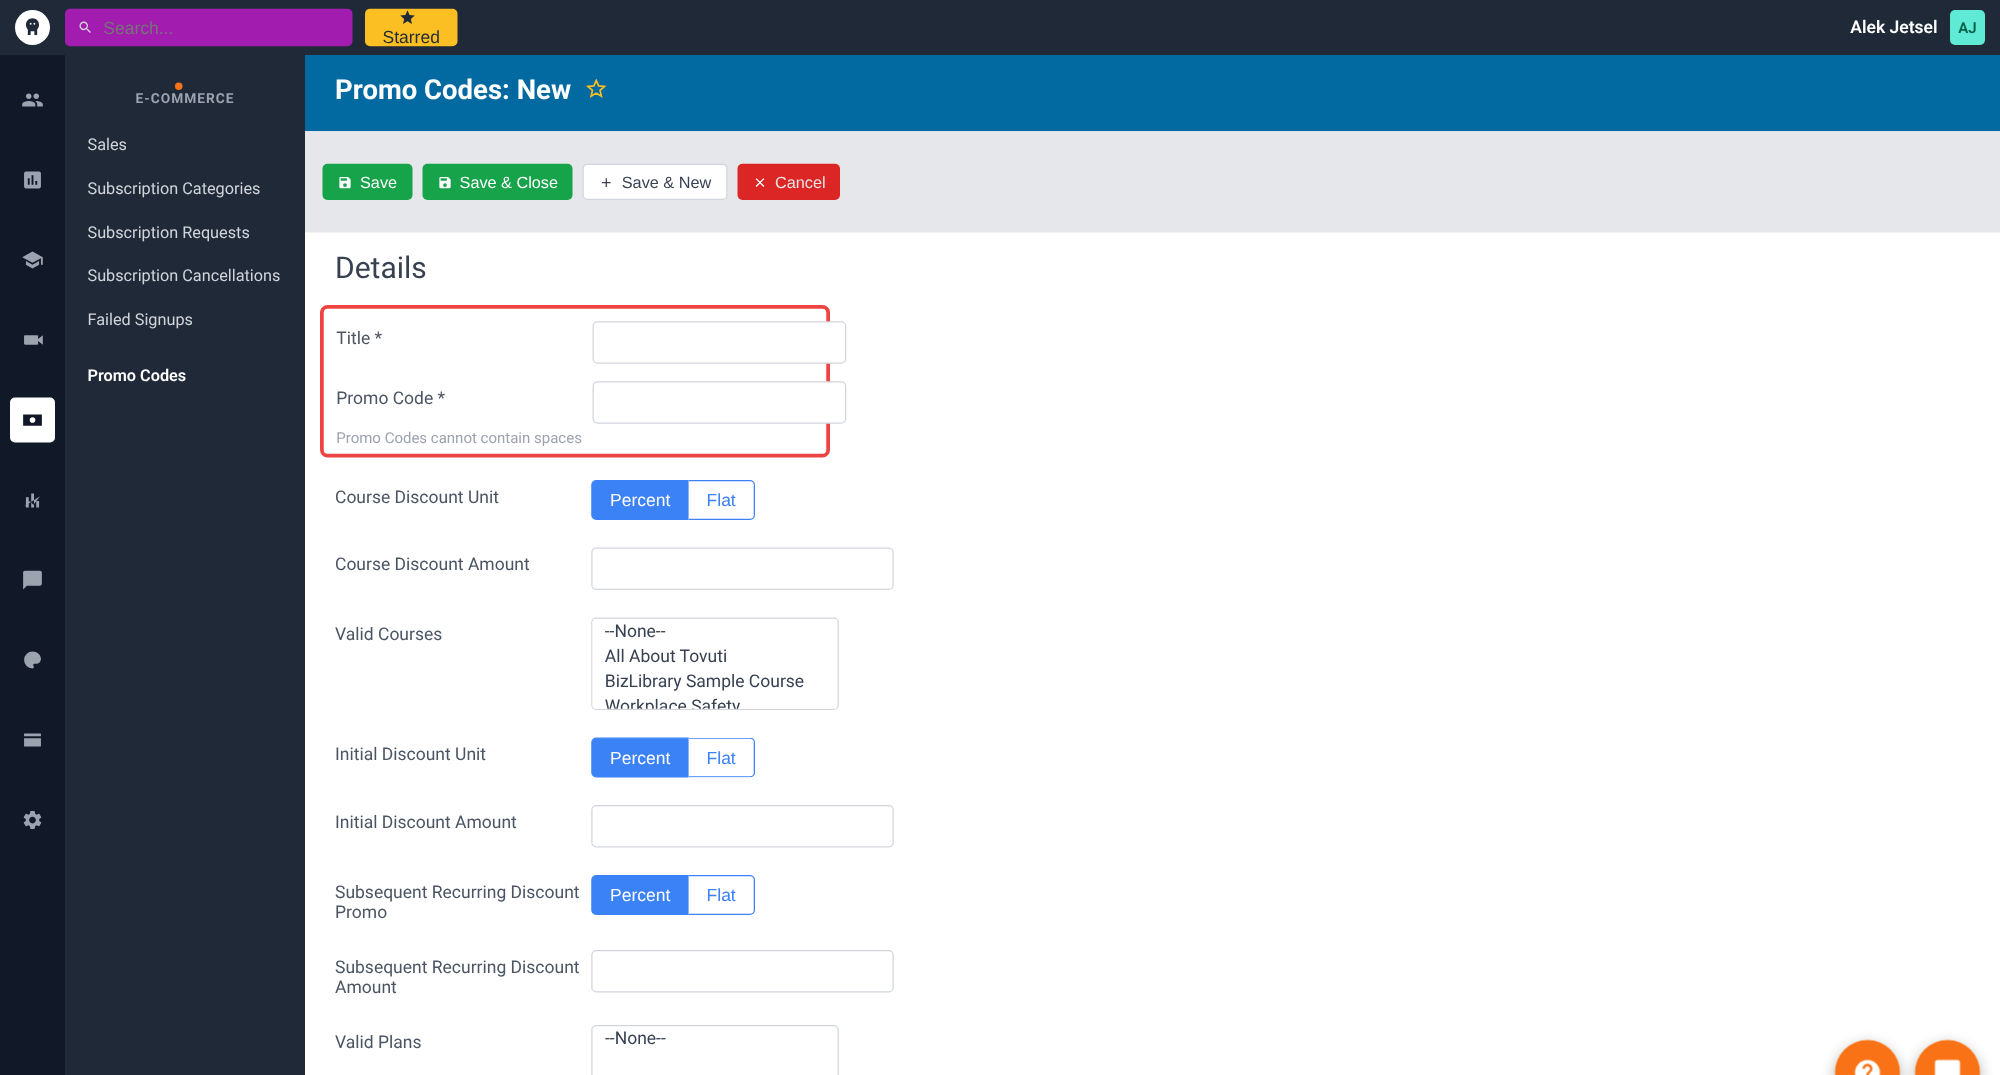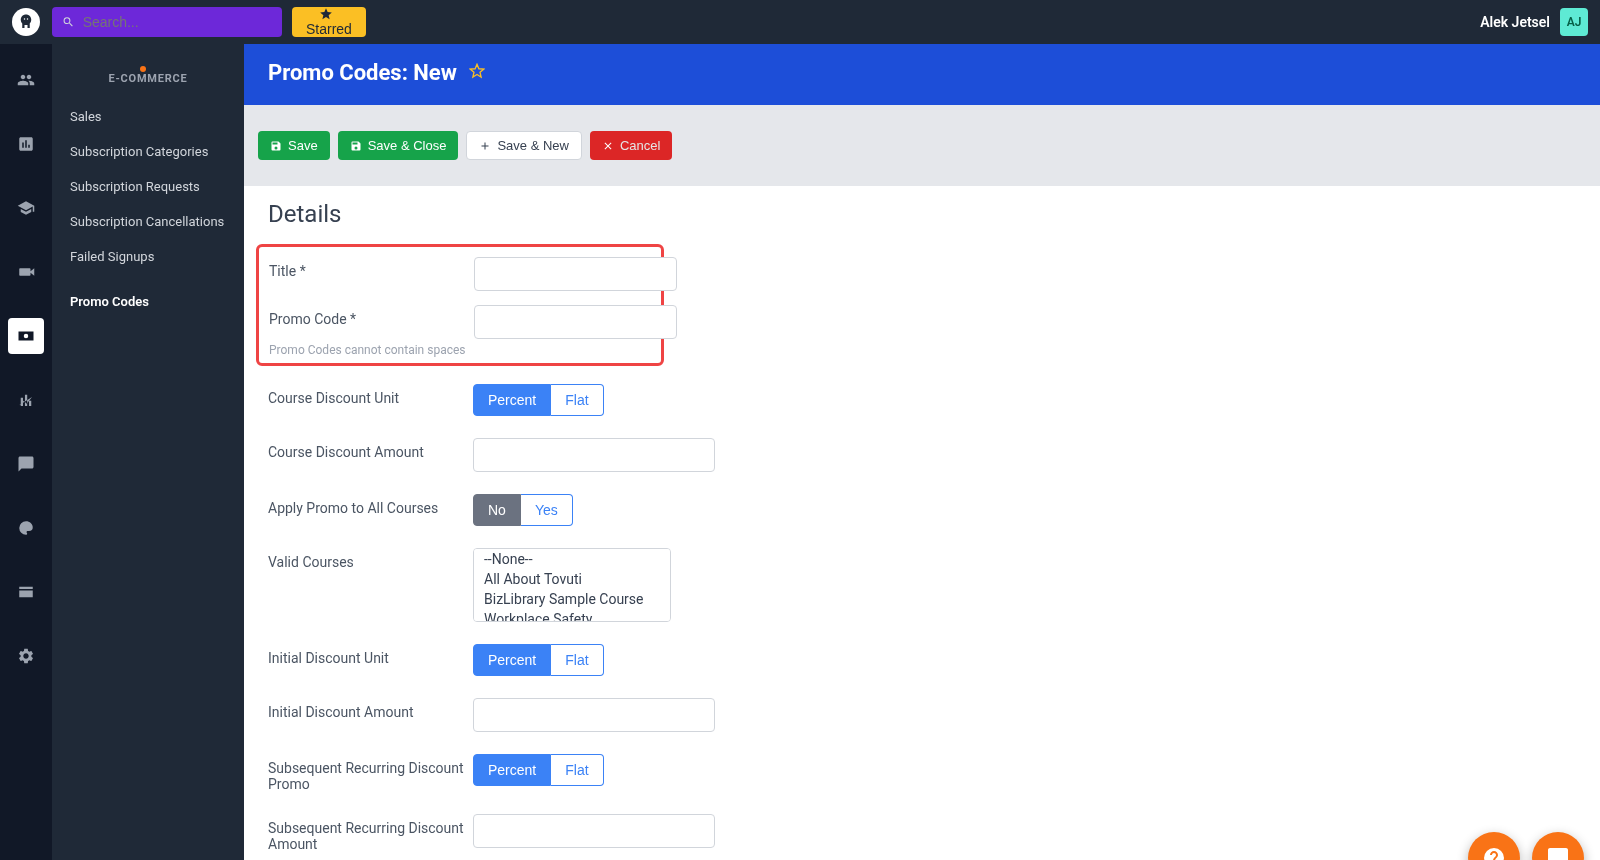--- a/index.html
+++ b/index.html
@@ -2,21 +2,21 @@
 <html><head>
 <meta charset="utf-8">
 <style>
   * { box-sizing: border-box; margin: 0; padding: 0; }
   body { font-family: -apple-system, BlinkMacSystemFont, "Segoe UI", Roboto, Arial, sans-serif; font-size: 14px; color: #333; background: #f5f5f5; }
   
   
   .topbar { background: #1f2937; height: 44px; display: flex; align-items: center; padding: 0 12px; color: #fff; }
   .logo-circle { width: 28px; height: 28px; border-radius: 50%; background: #fff; display: flex; align-items: center; justify-content: center; margin-right: 12px; }
   .logo-circle svg { width: 18px; height: 18px; fill: #1f2937; }
-  .search-box { background: #6d28d9; border-radius: 4px; height: 30px; display: flex; align-items: center; padding: 0 10px; color: #d1d5db; width: 230px; }
+  .search-box { background: #a21caf; border-radius: 4px; height: 30px; display: flex; align-items: center; padding: 0 10px; color: #d1d5db; width: 230px; }
   .search-box svg { width: 14px; height: 14px; fill: #d1d5db; margin-right: 8px; }
   .search-input { background: transparent; border: none; outline: none; color: #d1d5db; font-size: 14px; width: 100%; }
   .starred-btn { background: #fbbf24; color: #1f2937; border: none; border-radius: 4px; height: 30px; padding: 0 14px; margin-left: 10px; display: flex; align-items: center; font-weight: 500; font-size: 14px; cursor: pointer; flex-direction: column; }
   .starred-btn svg { width: 14px; height: 14px; fill: #1f2937; margin-right: 6px; }
   .top-spacer { flex: 1; }
   .user-name { color: #fff; font-weight: 600; margin-right: 10px; }
   .avatar { width: 28px; height: 28px; border-radius: 4px; background: #5eead4; color: #065f46; display: flex; align-items: center; justify-content: center; font-size: 12px; font-weight: 600; }
 
   
   .main { display: flex; height: calc(100vh - 44px); }
@@ -30,21 +30,21 @@
   
   
   .sidebar { width: 192px; background: #1f2937; color: #d1d5db; padding-top: 18px; }
   .sidebar-heading { color: #9ca3af; font-size: 11px; font-weight: 700; letter-spacing: 0.8px; padding: 4px 18px 14px; display: flex; align-items: center; flex-direction: column; }
   .sidebar-heading .dot { width: 6px; height: 6px; border-radius: 50%; background: #f97316; margin-right: 10px; }
   .sidebar-item { padding: 10px 18px; font-size: 13px; color: #d1d5db; cursor: pointer; }
   .sidebar-item.active { color: #fff; font-weight: 600; }
 
   
   .content { flex: 1; background: #fff; overflow-y: auto; }
-  .page-header { background: #1d4ed8; color: #fff; padding: 16px 24px 20px; display: flex; align-items: center; }
+  .page-header { background: #0369a1; color: #fff; padding: 16px 24px 20px; display: flex; align-items: center; }
   .page-title { font-size: 22px; font-weight: 700; margin-right: 12px; }
   .star-outline svg { width: 16px; height: 16px; fill: none; stroke: #fbbf24; stroke-width: 2; }
   
   .action-bar { background: #e5e7eb; padding: 26px 14px; display: flex; gap: 8px; }
   .btn { border: none; border-radius: 4px; padding: 6px 12px; font-size: 13px; display: inline-flex; align-items: center; cursor: pointer; font-weight: 500; }
   .btn svg { width: 12px; height: 12px; margin-right: 6px; }
   .btn-green { background: #16a34a; color: #fff; }
   .btn-green svg { fill: #fff; }
   .btn-white { background: #fff; color: #374151; border: 1px solid #d1d5db; }
   .btn-white svg { fill: #374151; }
@@ -229,27 +229,20 @@
           <button class="toggle-btn active">Percent</button>
           <button class="toggle-btn">Flat</button>
         </div>
       </div>
 
       <div class="form-row">
         <div class="form-label">Course Discount Amount</div>
         <input class="form-control" value="" style="">
       </div>
 
-      <div class="form-row">
-        <div class="form-label">Apply Promo to All Courses</div>
-        <div class="toggle-group">
-          <button class="toggle-btn gray active">No</button>
-          <button class="toggle-btn">Yes</button>
-        </div>
-      </div>
 
       <div class="form-row">
         <div class="form-label">Valid Courses</div>
         <div class="multi-select">
           <div class="multi-select-option">--None--</div>
           <div class="multi-select-option">All About Tovuti</div>
           <div class="multi-select-option">BizLibrary Sample Course</div>
           <div class="multi-select-option">Workplace Safety</div>
         </div>
       </div>

